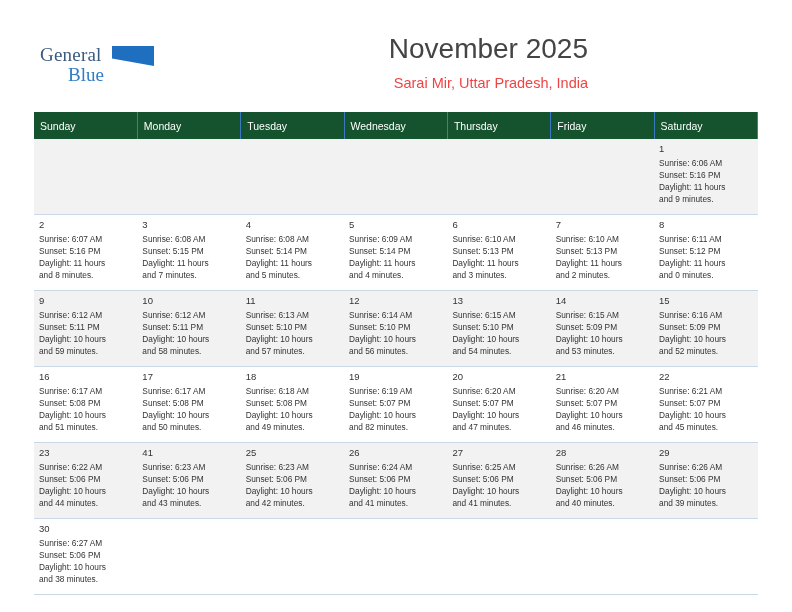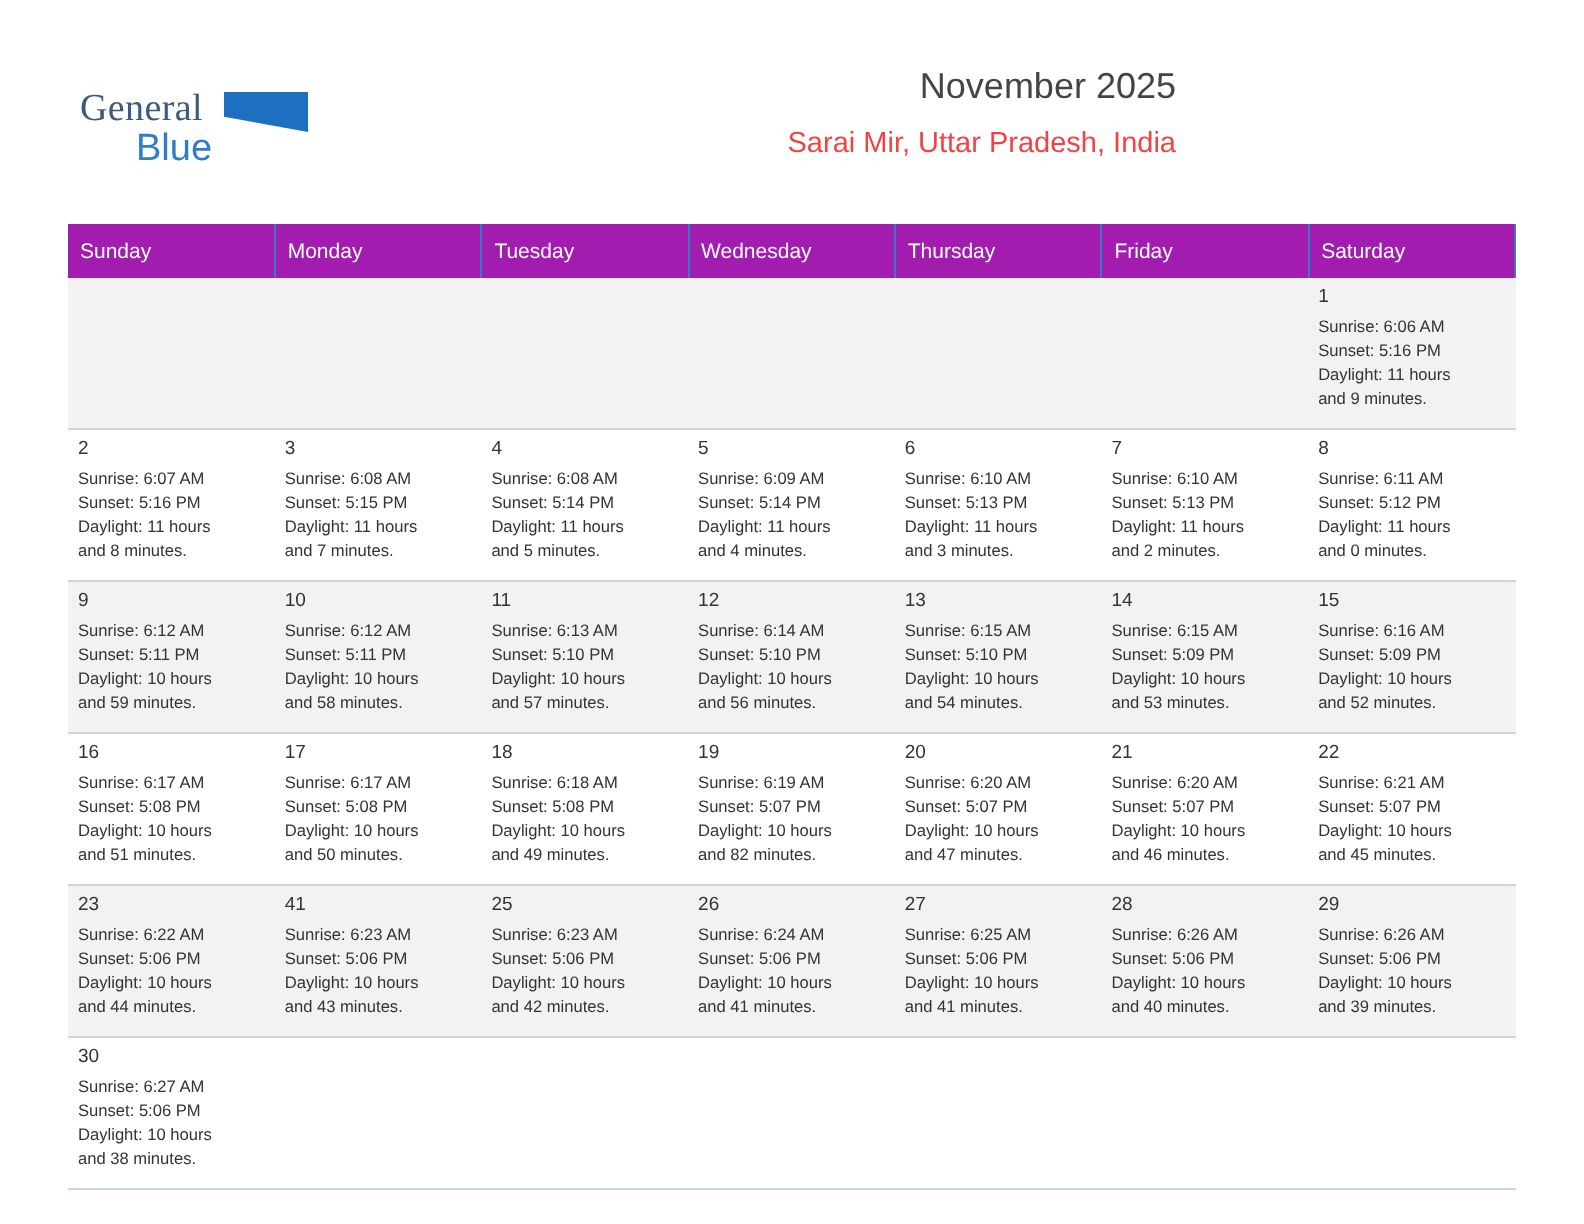--- a/index.html
+++ b/index.html
@@ -35,60 +35,60 @@
   }
   .logo-general {
     font-size: 19px;
     color: #3b5a80;
     letter-spacing: .2px;
     font-family: "Liberation Serif", serif;
   }
   .logo-blue {
     font-size: 19px;
     color: #2f7dc4;
-    font-family: Liberation Sans, sans-serif;
+    font-family: Liberation Serif, serif;
     margin-left: 28px;
     display: block;
     margin-top: -2px;
   }
   .logo-flag {
     position: absolute;
     left: 72px;
     top: 2px;
     width: 42px;
     height: 20px;
     background: #1f6fc0;
     clip-path: polygon(0 0, 100% 0, 100% 100%, 0 62%);
   }
   .title-block {
     position: absolute;
     right: 2px;
     top: 6px;
     text-align: right;
   }
   .month-title {
-    font-size: 18px;
+    font-size: 28px;
     color: #444444;
     font-weight: normal;
     line-height: 1.1;
   }
   .location {
     font-size: 14.5px;
     color: #ef4444;
     margin-top: 10px;
   }
   
   table.cal {
     border-collapse: collapse;
     width: 724px;
     margin-top: 14px;
     table-layout: fixed;
   }
   table.cal th {
-    background: #a21caf;
+    background: #14532d;
     color: #ffffff;
     font-size: 10.5px;
     font-weight: normal;
     text-align: left;
     padding: 5px 0 5px 6px;
     height: 17px;
     border-right: 1px solid #3a78bf;
   }
   table.cal td {
     vertical-align: top;

